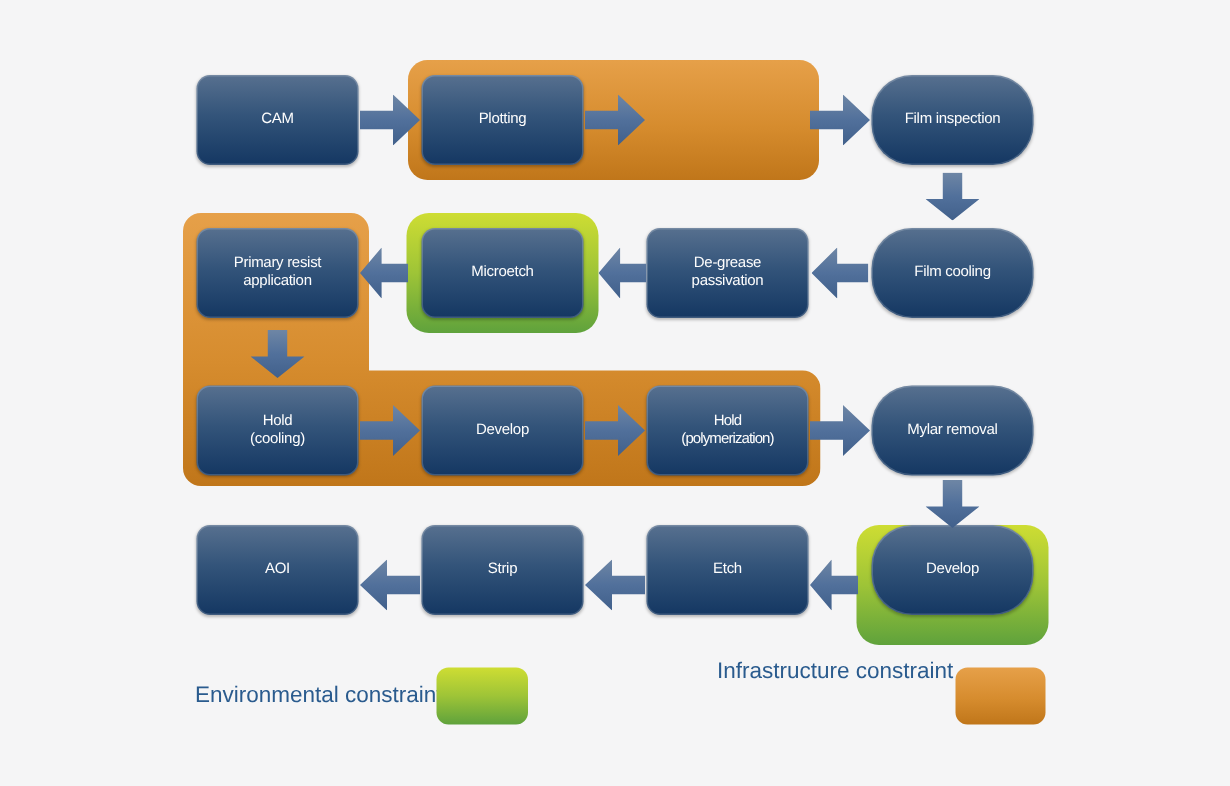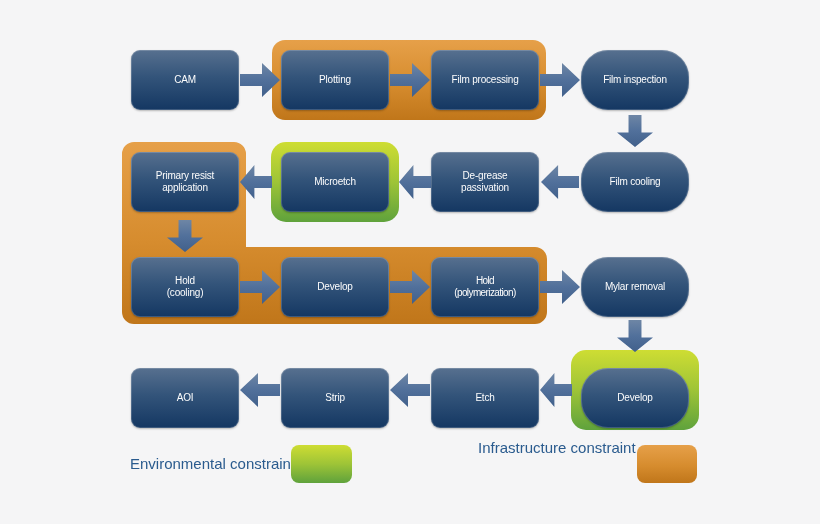--- a/index.html
+++ b/index.html
@@ -18,21 +18,21 @@
   
   .pbox{
     position:absolute;width:108px;height:60px;border-radius:9px;z-index:2;
     background:linear-gradient(180deg,#57708f 0%,#33547a 45%,#143762 100%);
     color:#fdfdfd;display:flex;align-items:center;justify-content:center;
     text-align:center;font-size:10px;line-height:1.22;white-space:pre-line;
     letter-spacing:-0.2px;box-shadow:inset 0 0 0 1px rgba(255,255,255,0.18), 0 1px 2px rgba(0,0,0,0.25);
   }
   .tight{letter-spacing:-0.6px;}
   .c1{left:131px;} .c2{left:281px;} .c3{left:431px;} .c4{left:581px;border-radius:27px;}
-  .r1{top:50px;} .r2{top:152px;} .r3{top:257px;} .r4{top:368px;}
+  .r1{top:50px;} .r2{top:152px;} .r3{top:257px;} .r4{top:350px;}
   
   .ar{position:absolute;z-index:3;background:linear-gradient(180deg,#6e86a5 0%,#51709b 50%,#41608b 100%);}
   .ar-right{width:40px;height:34px;clip-path:polygon(0 32%,55% 32%,55% 0,100% 50%,55% 100%,55% 68%,0 68%);}
   .ar-left{width:40px;height:34px;clip-path:polygon(100% 32%,45% 32%,45% 0,0 50%,45% 100%,45% 68%,100% 68%);}
   .ar-down{width:36px;height:32px;clip-path:polygon(32% 0,68% 0,68% 55%,100% 55%,50% 100%,0 55%,32% 55%);}
   .ay1{top:63px;} .ay2{top:165px;} .ay3{top:270px;} .ay4{top:373px;}
   .ax1{left:240px;} .ax2{left:390px;} .ax3{left:540px;}
   .w32{width:32px;} .w38{width:38px;}
   .ax2b{left:399px;} .ax3b{left:541px;}
   .d1{left:617px;top:115px;} .d2{left:167px;top:220px;} .d3{left:617px;top:320px;}
@@ -60,21 +60,20 @@
       </linearGradient>
     </defs>
     <path d="M 12 0 H 112 A 12 12 0 0 1 124 12 V 105 H 413 A 12 12 0 0 1 425 117 V 170 A 12 12 0 0 1 413 182 H 12 A 12 12 0 0 1 0 170 V 12 A 12 12 0 0 1 12 0 Z" fill="url(#orangeL)"></path>
   </svg>
 
   <div class="container green-grad green-microetch"></div>
   <div class="container green-grad green-develop"></div>
 
   <div class="pbox c1 r1"><span>CAM</span></div>
   <div class="pbox c2 r1"><span>Plotting</span></div>
-  <div class="pbox c3 r1"><span>Film processing</span></div>
   <div class="pbox c4 r1"><span>Film inspection</span></div>
 
   <div class="pbox c1 r2"><span>Primary resist
 application</span></div>
   <div class="pbox c2 r2"><span>Microetch</span></div>
   <div class="pbox c3 r2"><span>De-grease
 passivation</span></div>
   <div class="pbox c4 r2"><span>Film cooling</span></div>
 
   <div class="pbox c1 r3"><span>Hold

